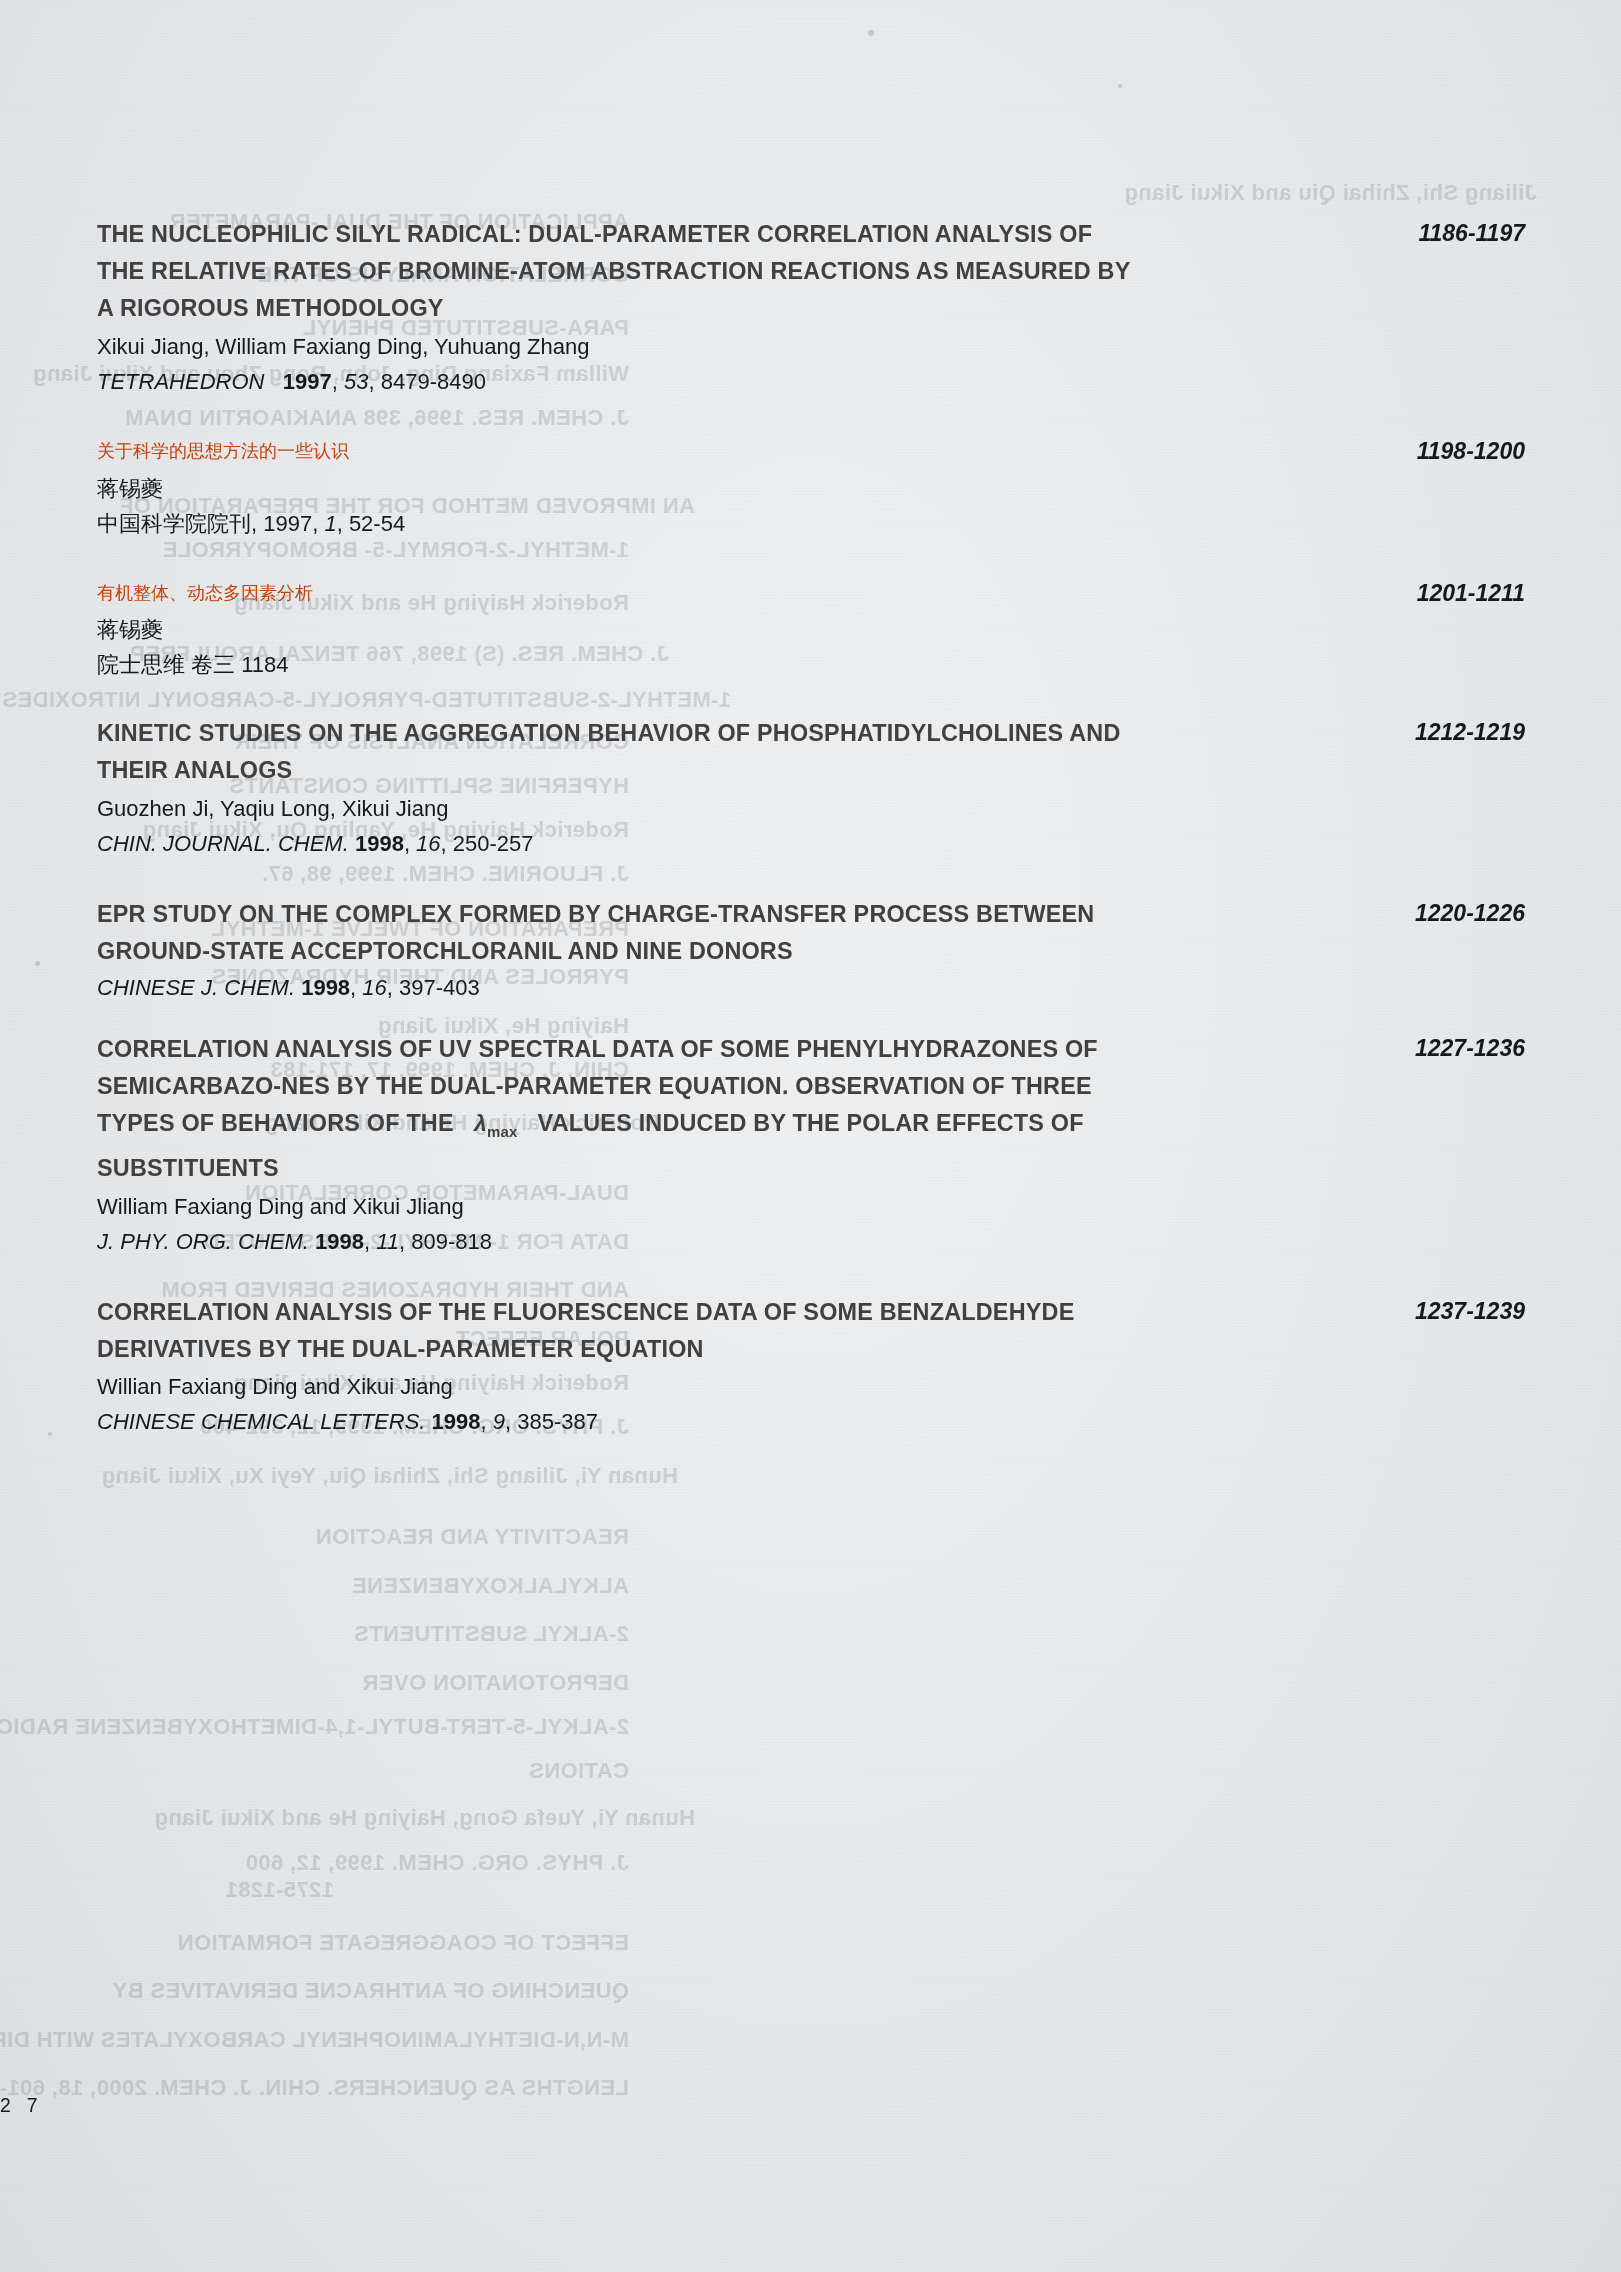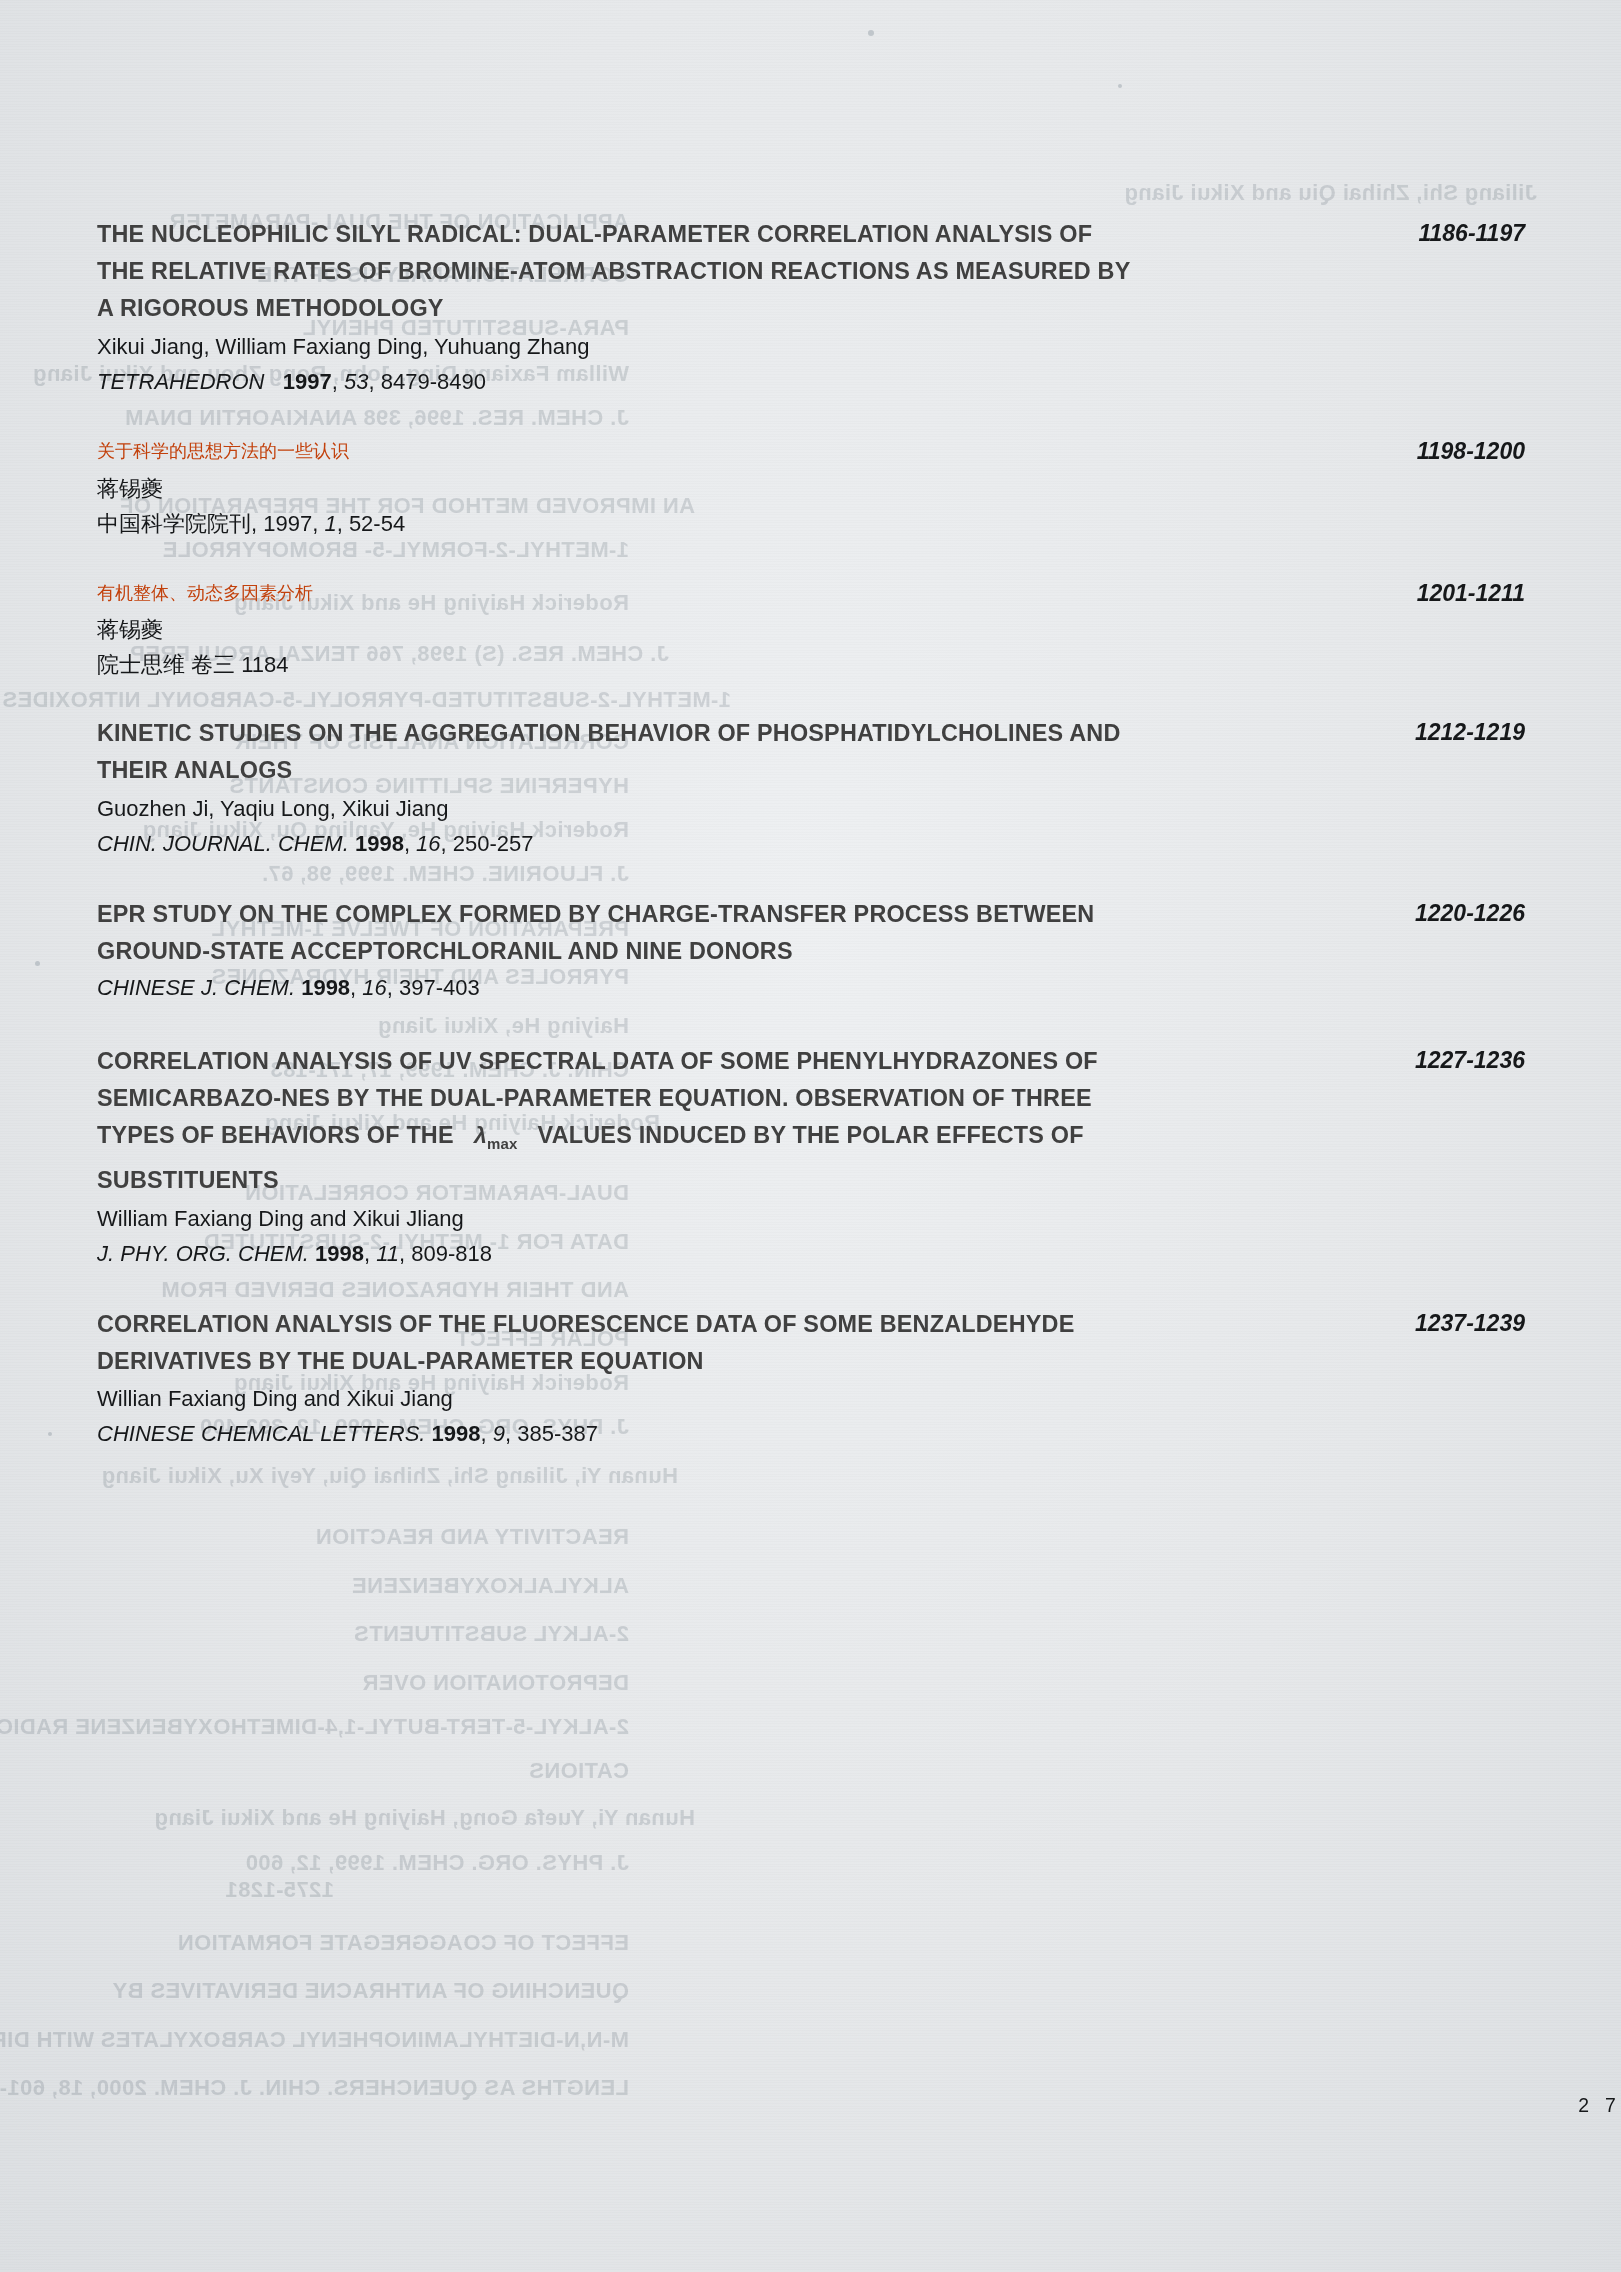--- a/index.html
+++ b/index.html
@@ -107,21 +107,21 @@
   }
   .lam {
     font-style: italic;
     font-size: 23px;
   }
   .footer {
     position: absolute;
     left: 0;
     right: 0;
     top: 2094px;
-    text-align: right;
+    text-align: left;
     font-size: 19.4px;
     letter-spacing: 5.3px;
     color: #16181a;
   }
   .speck {
     position: absolute;
     background: #9aa3ab;
     border-radius: 50%;
     opacity: .5;
   }
@@ -208,21 +208,21 @@
 
   <div class="entry" style="margin-bottom:35px;">
     <div class="title">KINETIC STUDIES ON THE AGGREGATION BEHAVIOR OF PHOSPHATIDYLCHOLINES AND THEIR ANALOGS</div>
     <div class="authors">Guozhen Ji, Yaqiu Long, Xikui Jiang</div>
     <div class="journal">
       <i>CHIN. JOURNAL. CHEM.</i>&nbsp;<b>1998</b><span class="rom">,&nbsp;</span><i>16</i><span class="rom">, 250-257</span>
       <span class="pages" style="top:0;">1212-1219</span>
     </div>
   </div>
 
-  <div class="entry" style="margin-bottom:38px;">
+  <div class="entry" style="margin-bottom:26px;">
     <div class="title">EPR STUDY ON THE COMPLEX FORMED BY CHARGE-TRANSFER PROCESS BETWEEN GROUND-STATE ACCEPTORCHLORANIL AND NINE DONORS</div>
     <div class="journal">
       <i>CHINESE J. CHEM.</i>&nbsp;<b>1998</b><span class="rom">,&nbsp;</span><i>16</i><span class="rom">, 397-403</span>
       <span class="pages" style="top:0;text-align:center;">1220-1226</span>
     </div>
   </div>
 
   <div class="entry" style="margin-bottom:35px;">
     <div class="title">
       <span>CORRELATION ANALYSIS OF UV SPECTRAL DATA OF SOME PHENYLHYDRAZONES OF SEMICARBAZO-NES BY THE DUAL-PARAMETER EQUATION. OBSERVATION OF THREE TYPES OF BEHAVIORS OF THE</span>

